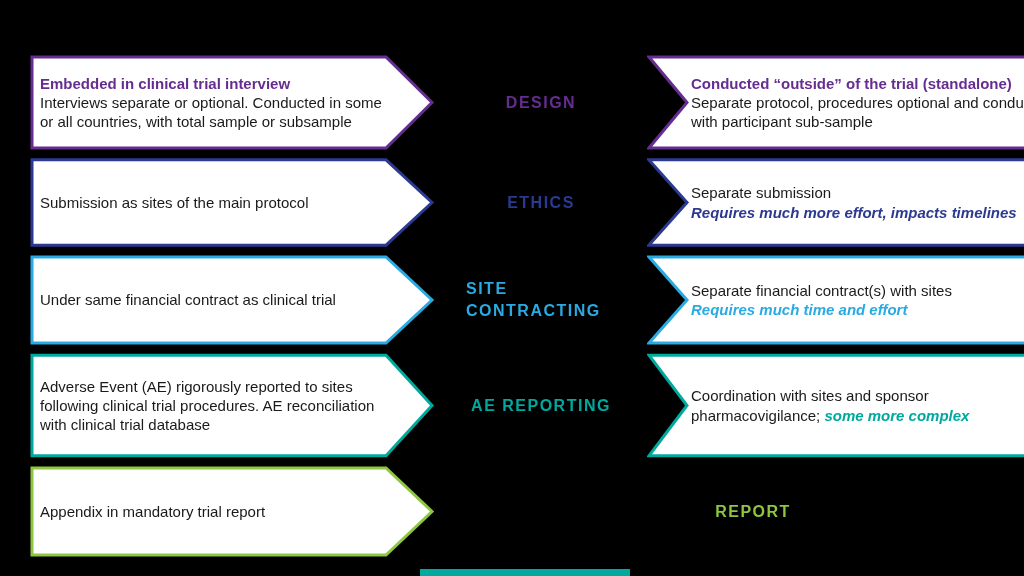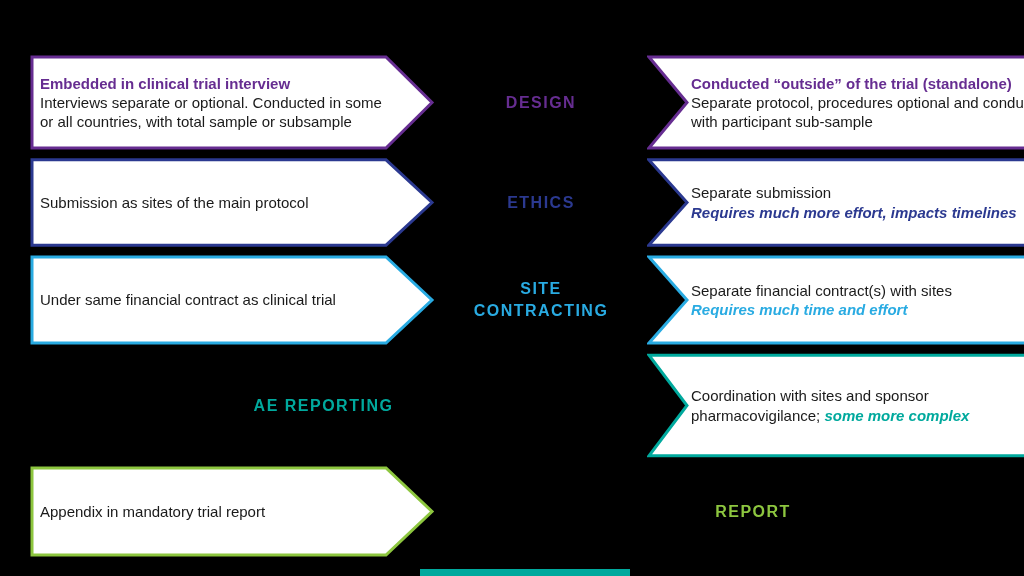--- a/index.html
+++ b/index.html
@@ -21,21 +21,21 @@
     padding:6px 52px 6px 10px;font-size:15px;line-height:1.27;color:#1a1a1a;
   }
   .right-text{
     position:absolute;inset:0;display:flex;flex-direction:column;justify-content:center;
     padding:6px 14px 6px 44px;font-size:15px;line-height:1.27;color:#1a1a1a;
   }
   .heading{font-weight:bold;color:var(--c);}
   .emphasis{font-weight:bold;font-style:italic;color:var(--c);}
   .label{
     font-size:16px;font-weight:bold;letter-spacing:1.5px;color:var(--c);
-    text-align:center;text-transform:uppercase;max-width:150px;line-height:1.35;
+    text-transform:uppercase;max-width:150px;line-height:1.35;
   }
   .accent-bar{position:absolute;left:420px;bottom:0;width:210px;height:7px;}
 </style>
 </head>
 <body>
 
 <div class="canvas">
   <div class="rows">
 
     <div class="row h0" style="--c: #662d91;">
@@ -102,20 +102,28 @@
           <polygon points="2,2 430,2 430,93 2,93 40,47.5" vector-effect="non-scaling-stroke"></polygon>
         </svg>
         <div class="right-text">
           <div>Separate financial contract(s) with sites</div>
           <div class="emphasis">Requires much time and effort</div>
         </div>
       </div>
     </div>
 
     <div class="row h3" style="--c: #00a99d;">
+      <div class="left-panel">
+        <svg class="shape" viewBox="0 0 405 95" preserveAspectRatio="none" aria-hidden="true">
+          <polygon points="2,2 356,2 402,47.5 356,93 2,93" vector-effect="non-scaling-stroke"></polygon>
+        </svg>
+        <div class="left-text">
+          <div>Adverse Event (AE) rigorously reported to sites following clinical trial procedures. AE reconciliation with clinical trial database</div>
+        </div>
+      </div>
       <div class="center">
         <div class="label">AE REPORTING</div>
       </div>
       <div class="right-panel">
         <svg class="shape" viewBox="0 0 424 95" preserveAspectRatio="none" aria-hidden="true">
           <polygon points="2,2 430,2 430,93 2,93 40,47.5" vector-effect="non-scaling-stroke"></polygon>
         </svg>
         <div class="right-text">
           <div><span>Coordination with sites and sponsor pharmacovigilance; </span><span class="emphasis">some more complex</span></div>
         </div>

